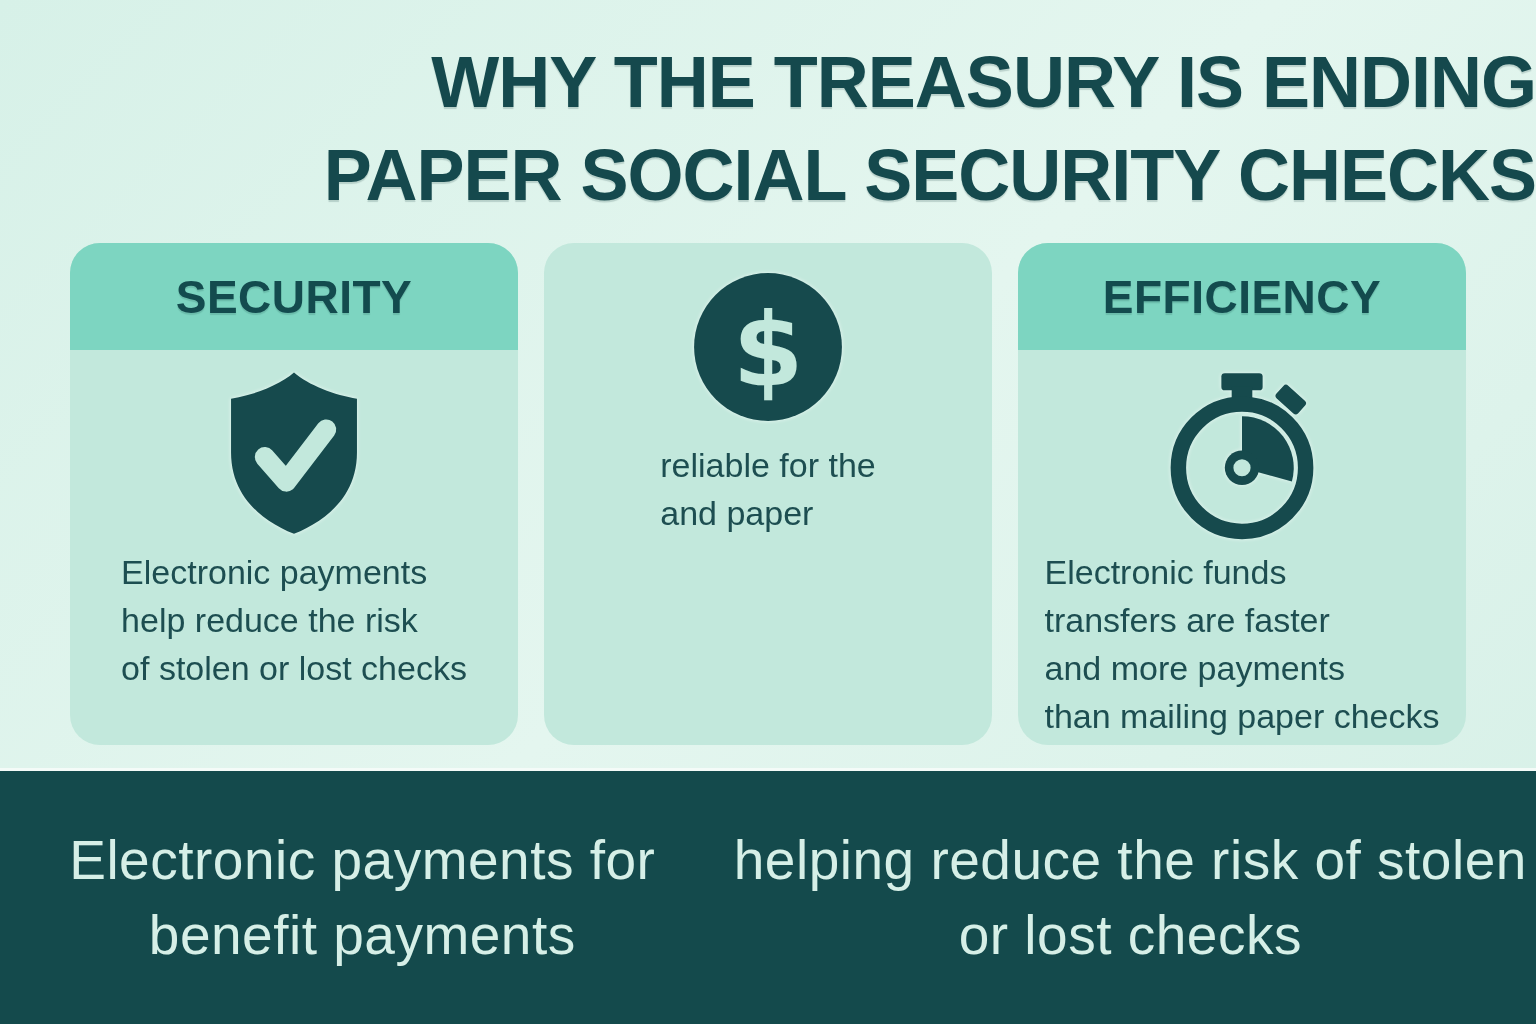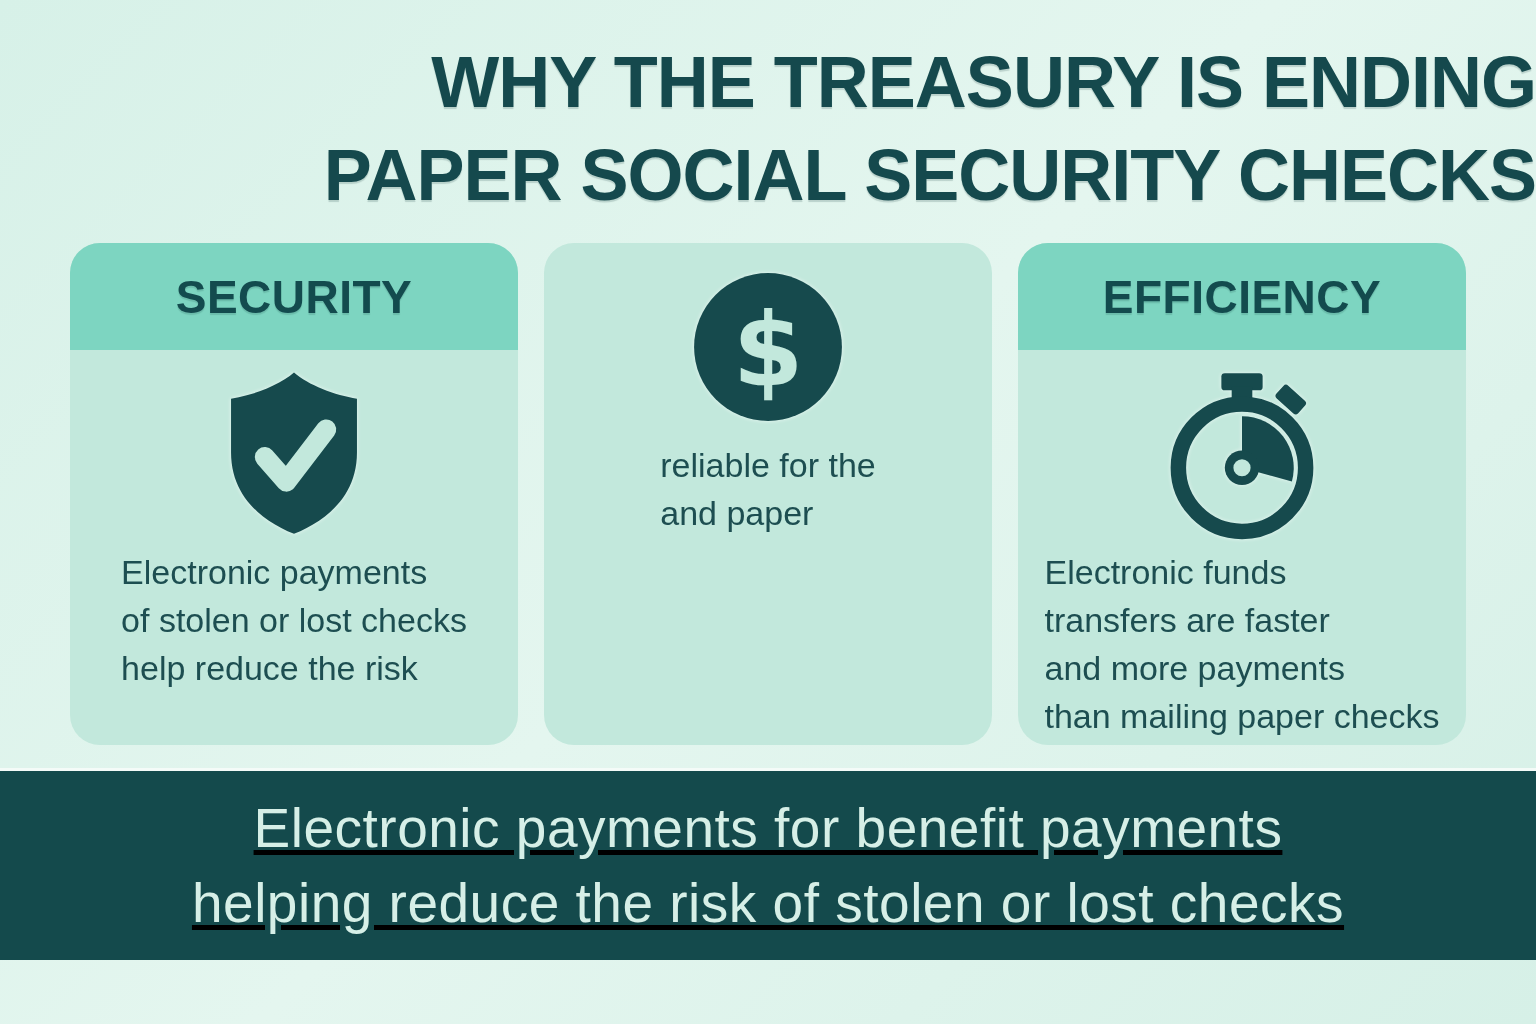--- a/index.html
+++ b/index.html
@@ -85,30 +85,29 @@
     font-weight: 500;
     color: #1d4e51;
   }
 
   
   .footer {
     position: absolute;
     top: 768px;
     left: 0;
     width: 100%;
-    height: 192px;
+    height: 256px;
     background: #144a4c;
     border-top: 3px solid #f4fbf8;
     box-sizing: border-box;
     display: flex;
-    flex-direction: column;
+    flex-direction: row;
     align-items: center;
     justify-content: center;
     text-align: center;
-    text-decoration: underline;
   }
   .footer .fline {
     color: #d6efe7;
     font-size: 55px;
     line-height: 75px;
     font-weight: 400;
     letter-spacing: 0.5px;
   }
 </style>
 </head>
@@ -127,22 +126,22 @@
     </div>
     <div class="card-body">
       <div class="icon-wrap">
         <svg width="158" height="172" viewBox="0 0 100 112" aria-hidden="true">
           <path d="M50 3 C41 11 23 18 9 20 L9 55 C9 84 30 100 50 108 C70 100 91 84 91 55 L91 20 C77 18 59 11 50 3 Z" fill="#164a4d"></path>
           <polyline points="31,58 45,74 71,40" fill="none" stroke="#c2e8dc" stroke-width="13" stroke-linecap="round" stroke-linejoin="round"></polyline>
         </svg>
       </div>
       <div class="card-text">
         <div>Electronic payments</div>
+        <div>help reduce the risk</div>
         <div>of stolen or lost checks</div>
-        <div>help reduce the risk</div>
       </div>
     </div>
   </section>
 
   <section class="card">
     <div class="card-body">
       <div class="icon-wrap">
         <svg width="154" height="154" viewBox="0 0 100 100" aria-hidden="true">
           <circle cx="50" cy="50" r="48" fill="#164a4d"></circle>
           <text x="50" y="50" text-anchor="middle" dominant-baseline="central" dy="2" font-family="DejaVu Sans, Liberation Sans, sans-serif" font-size="66" font-weight="bold" fill="#c2e8dc">$</text>

